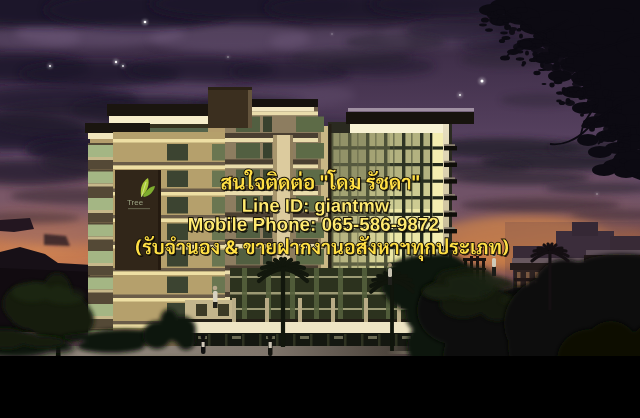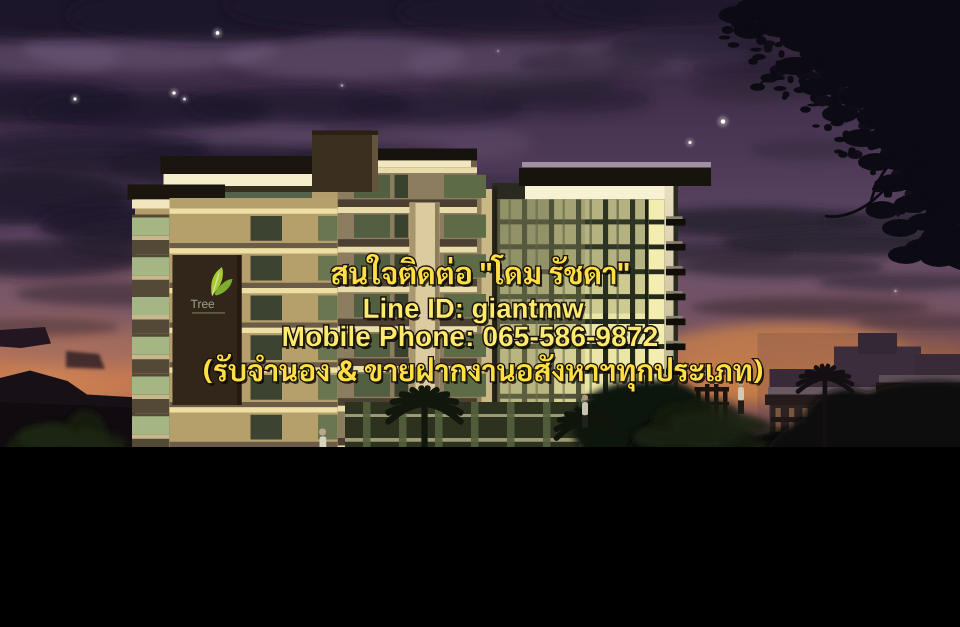--- a/index.html
+++ b/index.html
@@ -1,14 +1,14 @@
 <!DOCTYPE html>
 <html><head><meta charset="utf-8"><style>
 html,body{margin:0;padding:0;background:#000;}
-#scene{position:relative;width:640px;height:298px;overflow:hidden;font-family:"Liberation Sans",sans-serif;text-align:right;}
+#scene{position:relative;width:640px;height:356px;overflow:hidden;font-family:"Liberation Sans",sans-serif;text-align:right;}
 </style></head><body>
 <div id="scene">
 <svg width="640" height="418" viewBox="0 0 640 418" xmlns="http://www.w3.org/2000/svg">
 <defs>
 <linearGradient id="sky" x1="0" y1="0" x2="0" y2="1">
           <stop offset="0" stop-color="#2b2233"></stop>
           <stop offset="0.15" stop-color="#41304b"></stop>
           <stop offset="0.32" stop-color="#55405e"></stop>
           <stop offset="0.45" stop-color="#654a66"></stop>
           <stop offset="0.55" stop-color="#715169"></stop>

